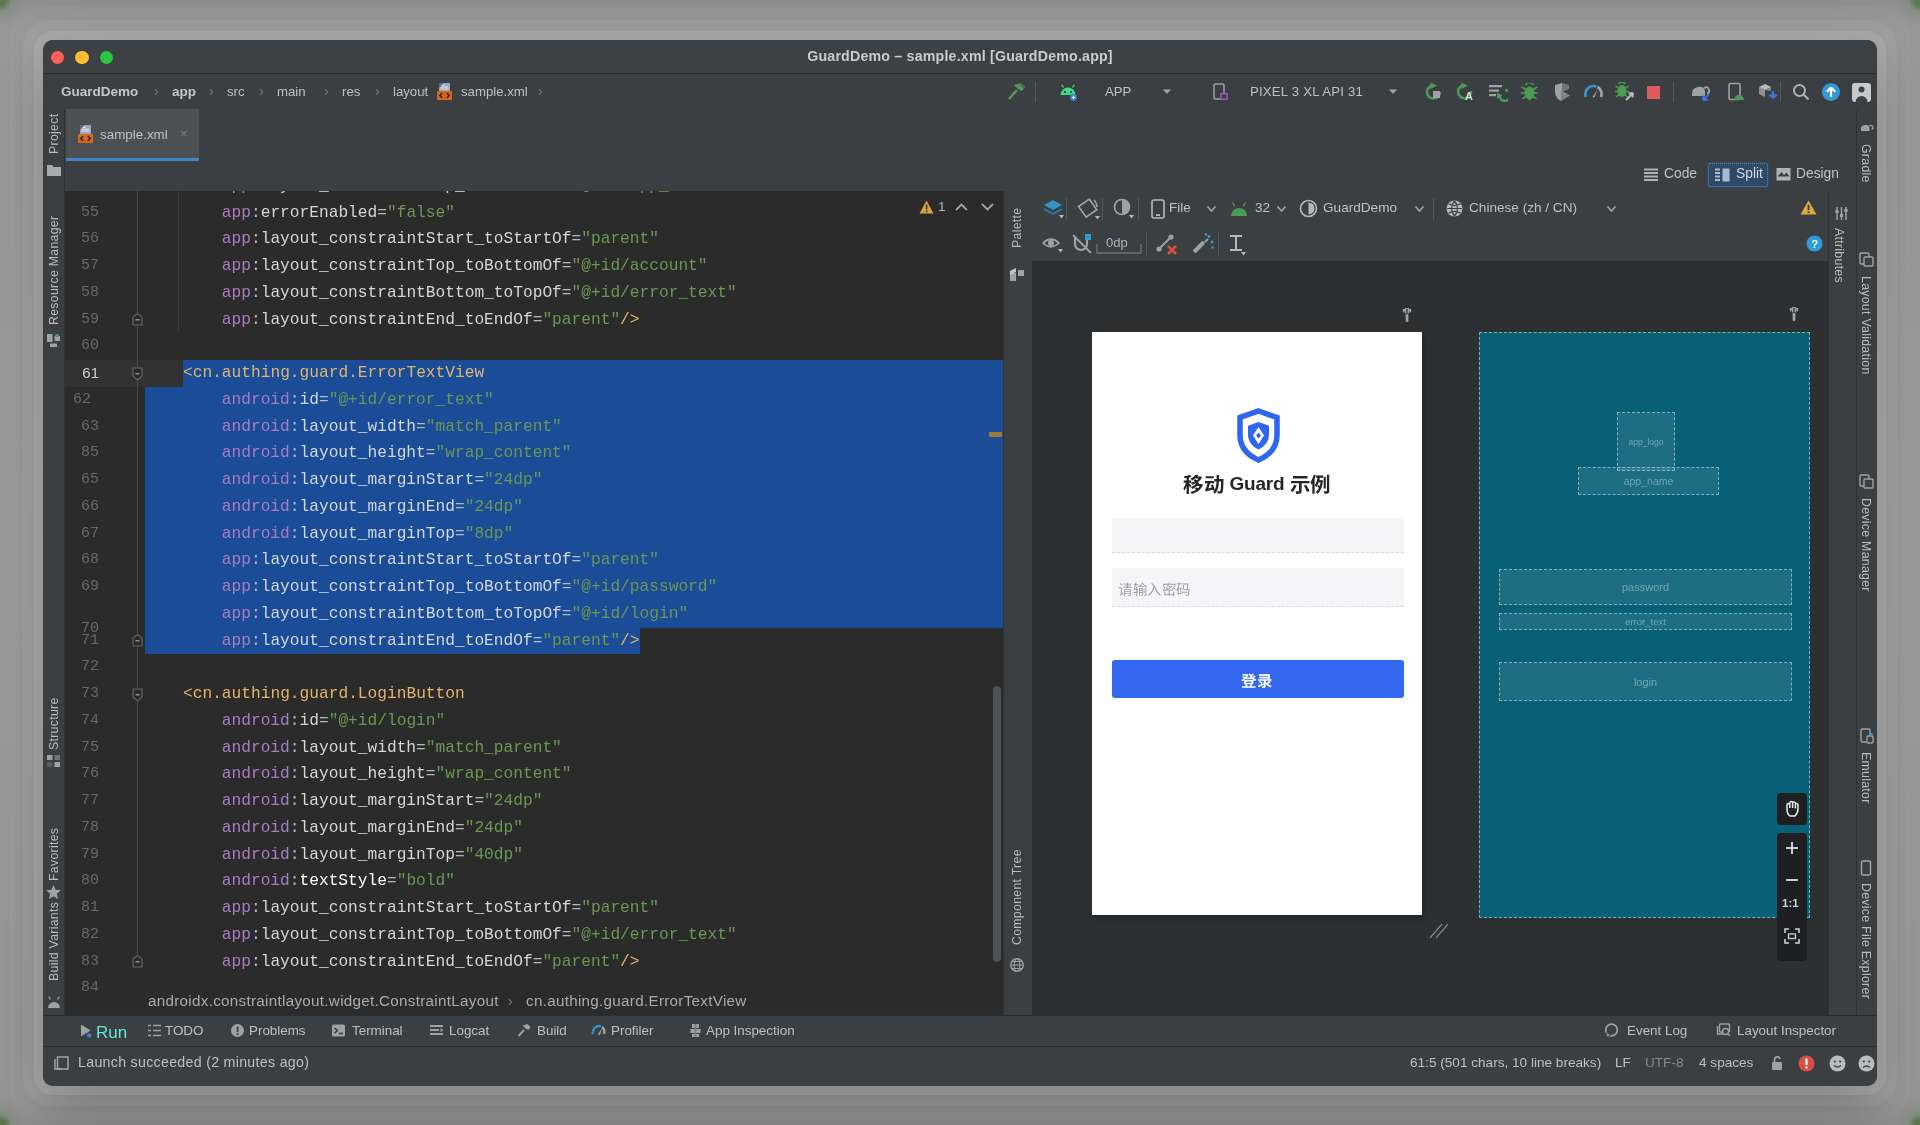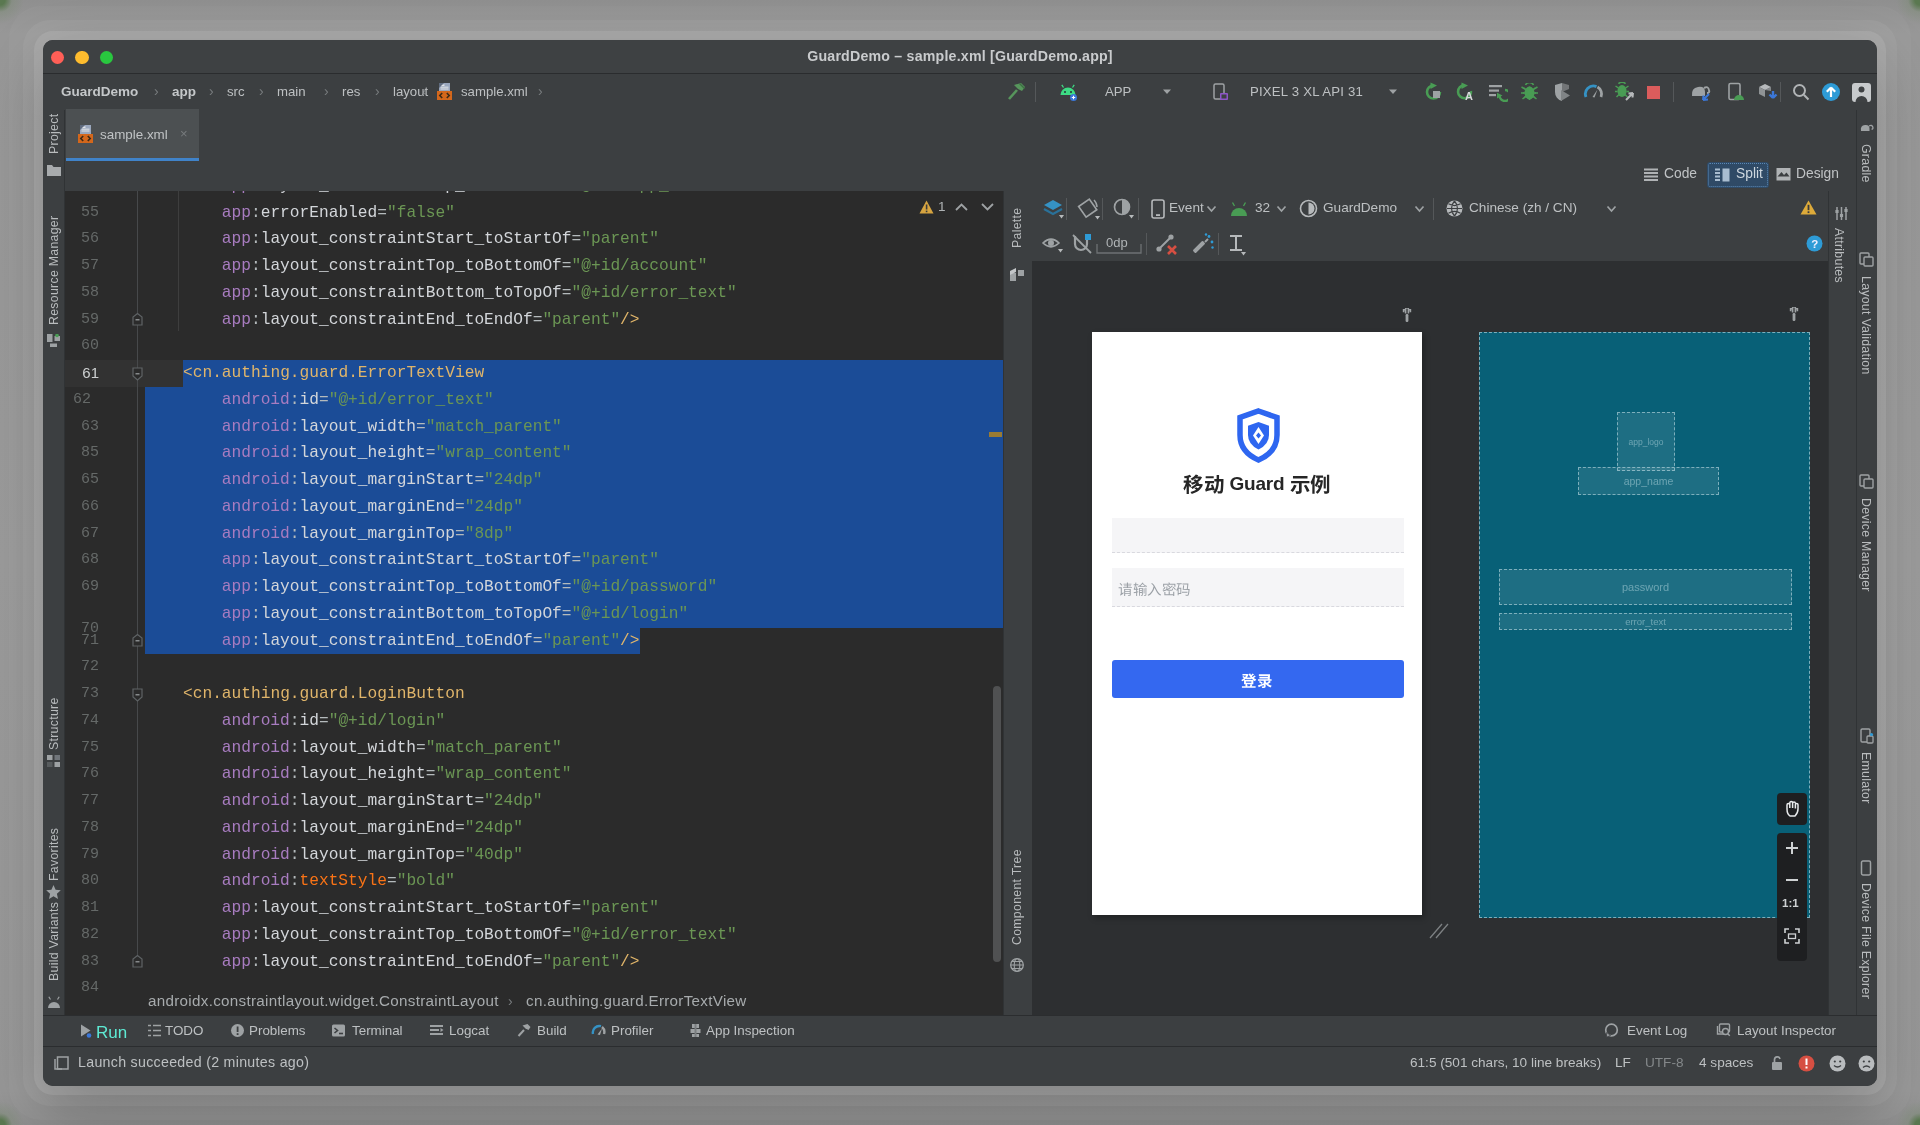--- a/index.html
+++ b/index.html
@@ -229,21 +229,21 @@
 <div class="t" style="left:178.8px;top:694.5px;height:26.75px;line-height:26.75px;font-family:'Liberation Mono',monospace;font-size:16.2px;letter-spacing:0px"><span style="color:#a87cc0">android</span><span style="color:#b4babc">:</span><span style="color:#d3d6da">layout_width</span><span style="color:#b4babc">=</span><span style="color:#6b9654">"match_parent"</span></div>
 <div class="t" style="left:22px;top:721.25px;width:34px;height:26.75px;line-height:26.75px;font-family:'Liberation Mono',monospace;font-size:15px;color:#656968;text-align:right">76</div>
 <div class="t" style="left:178.8px;top:721.25px;height:26.75px;line-height:26.75px;font-family:'Liberation Mono',monospace;font-size:16.2px;letter-spacing:0px"><span style="color:#a87cc0">android</span><span style="color:#b4babc">:</span><span style="color:#d3d6da">layout_height</span><span style="color:#b4babc">=</span><span style="color:#6b9654">"wrap_content"</span></div>
 <div class="t" style="left:22px;top:748.0px;width:34px;height:26.75px;line-height:26.75px;font-family:'Liberation Mono',monospace;font-size:15px;color:#656968;text-align:right">77</div>
 <div class="t" style="left:178.8px;top:748.0px;height:26.75px;line-height:26.75px;font-family:'Liberation Mono',monospace;font-size:16.2px;letter-spacing:0px"><span style="color:#a87cc0">android</span><span style="color:#b4babc">:</span><span style="color:#d3d6da">layout_marginStart</span><span style="color:#b4babc">=</span><span style="color:#6b9654">"24dp"</span></div>
 <div class="t" style="left:22px;top:774.75px;width:34px;height:26.75px;line-height:26.75px;font-family:'Liberation Mono',monospace;font-size:15px;color:#656968;text-align:right">78</div>
 <div class="t" style="left:178.8px;top:774.75px;height:26.75px;line-height:26.75px;font-family:'Liberation Mono',monospace;font-size:16.2px;letter-spacing:0px"><span style="color:#a87cc0">android</span><span style="color:#b4babc">:</span><span style="color:#d3d6da">layout_marginEnd</span><span style="color:#b4babc">=</span><span style="color:#6b9654">"24dp"</span></div>
 <div class="t" style="left:22px;top:801.5px;width:34px;height:26.75px;line-height:26.75px;font-family:'Liberation Mono',monospace;font-size:15px;color:#656968;text-align:right">79</div>
 <div class="t" style="left:178.8px;top:801.5px;height:26.75px;line-height:26.75px;font-family:'Liberation Mono',monospace;font-size:16.2px;letter-spacing:0px"><span style="color:#a87cc0">android</span><span style="color:#b4babc">:</span><span style="color:#d3d6da">layout_marginTop</span><span style="color:#b4babc">=</span><span style="color:#6b9654">"40dp"</span></div>
 <div class="t" style="left:22px;top:828.25px;width:34px;height:26.75px;line-height:26.75px;font-family:'Liberation Mono',monospace;font-size:15px;color:#656968;text-align:right">80</div>
-<div class="t" style="left:178.8px;top:828.25px;height:26.75px;line-height:26.75px;font-family:'Liberation Mono',monospace;font-size:16.2px;letter-spacing:0px"><span style="color:#a87cc0">android</span><span style="color:#b4babc">:</span><span style="color:#f97316">textStyle</span><span style="color:#b4babc">=</span><span style="color:#6b9654">"bold"</span></div>
+<div class="t" style="left:178.8px;top:828.25px;height:26.75px;line-height:26.75px;font-family:'Liberation Mono',monospace;font-size:16.2px;letter-spacing:0px"><span style="color:#a87cc0">android</span><span style="color:#b4babc">:</span><span style="color:#ffffff">textStyle</span><span style="color:#b4babc">=</span><span style="color:#6b9654">"bold"</span></div>
 <div class="t" style="left:22px;top:855.0px;width:34px;height:26.75px;line-height:26.75px;font-family:'Liberation Mono',monospace;font-size:15px;color:#656968;text-align:right">81</div>
 <div class="t" style="left:178.8px;top:855.0px;height:26.75px;line-height:26.75px;font-family:'Liberation Mono',monospace;font-size:16.2px;letter-spacing:0px"><span style="color:#a87cc0">app</span><span style="color:#b4babc">:</span><span style="color:#d3d6da">layout_constraintStart_toStartOf</span><span style="color:#b4babc">=</span><span style="color:#6b9654">"parent"</span></div>
 <div class="t" style="left:22px;top:881.75px;width:34px;height:26.75px;line-height:26.75px;font-family:'Liberation Mono',monospace;font-size:15px;color:#656968;text-align:right">82</div>
 <div class="t" style="left:178.8px;top:881.75px;height:26.75px;line-height:26.75px;font-family:'Liberation Mono',monospace;font-size:16.2px;letter-spacing:0px"><span style="color:#a87cc0">app</span><span style="color:#b4babc">:</span><span style="color:#d3d6da">layout_constraintTop_toBottomOf</span><span style="color:#b4babc">=</span><span style="color:#6b9654">"@+id/error_text"</span></div>
 <div class="t" style="left:22px;top:908.5px;width:34px;height:26.75px;line-height:26.75px;font-family:'Liberation Mono',monospace;font-size:15px;color:#656968;text-align:right">83</div>
 <div class="t" style="left:178.8px;top:908.5px;height:26.75px;line-height:26.75px;font-family:'Liberation Mono',monospace;font-size:16.2px;letter-spacing:0px"><span style="color:#a87cc0">app</span><span style="color:#b4babc">:</span><span style="color:#d3d6da">layout_constraintEnd_toEndOf</span><span style="color:#b4babc">=</span><span style="color:#6b9654">"parent"</span><span style="color:#e0b56a">/&gt;</span></div>
 <div class="t" style="left:22px;top:935.25px;width:34px;height:26.75px;line-height:26.75px;font-family:'Liberation Mono',monospace;font-size:15px;color:#656968;text-align:right">84</div>
 <svg style="left:88px;top:273.0px" width="13" height="14" viewBox="0 0 13 14">
       <path d="M2 12 L11 12 L11 4 L6.5 0.5 L2 4 Z" fill="#2b2b2b" stroke="#5f6365" stroke-width="1.2"></path>
       <path d="M4.5 6.8 L8.5 6.8" stroke="#9ea2a4" stroke-width="1.2"></path>
@@ -347,21 +347,21 @@
 <svg style="left:1069px;top:158px" width="24" height="22" viewBox="0 0 24 22">
 <circle cx="10" cy="9" r="7.5" fill="none" stroke="#9ea2a4" stroke-width="1.7"></circle>
 <path d="M10 1.5 A 7.5 7.5 0 0 1 10 16.5 Z" fill="#9ea2a4"></path>
 <path d="M17 17 L22 17 L19.5 20.5 Z" fill="#b6b9bb"></path>
 </svg>
 <div class="sep" style="left:1095px;top:158px;height:22px;background:#55585a;width:1px"></div>
 <svg style="left:1108px;top:159px" width="14" height="20" viewBox="0 0 14 20">
 <rect x="1" y="1" width="12" height="18" rx="2" fill="none" stroke="#b6b9bb" stroke-width="1.6"></rect>
       <rect x="5" y="15.2" width="4" height="1.8" fill="#b6b9bb"></rect>
 </svg>
-<div class="t lbl" style="left:1126px;top:160px;font-size:13.6px">Event</div>
+<div class="t lbl" style="left:1126px;top:160px;font-size:13.6px">File</div>
 <svg style="left:1163px;top:165px" width="11" height="8" viewBox="0 0 11 8">
       <path d="M1.5 1.5 L5.5 6 L9.5 1.5" fill="none" stroke="#9ea2a4" stroke-width="1.7"></path>
     </svg>
 <svg style="left:1186px;top:160px" width="20" height="17" viewBox="0 0 20 17">
 <path d="M2 16 A8 8 0 0 1 18 16 Z" fill="#499C54"></path>
 <path d="M5.5 6 L3.5 2.5 M14.5 6 L16.5 2.5" stroke="#499C54" stroke-width="1.4"></path>
 </svg>
 <div class="t lbl" style="left:1212px;top:160px;font-size:13.6px">32</div>
 <svg style="left:1233px;top:165px" width="11" height="8" viewBox="0 0 11 8">
       <path d="M1.5 1.5 L5.5 6 L9.5 1.5" fill="none" stroke="#9ea2a4" stroke-width="1.7"></path>
@@ -494,20 +494,21 @@
     </svg>
 <svg style="left:1745px;top:267px" width="12" height="15" viewBox="0 0 12 15">
 <path d="M4.6 5.5 L4.6 1.2 A1.4 1.4 0 0 1 7.4 1.2 L7.4 5.5 M4.6 1.8 L2.6 1.8 L2.6 4.2 M7.4 1.8 L9.4 1.8 L9.4 4.2" fill="none" stroke="#9ea2a4" stroke-width="1.6"></path>
 <rect x="4.6" y="6" width="2.8" height="8" rx="1.2" fill="#9ea2a4"></rect>
 </svg>
 <div style="left:1436px;top:292px;width:331px;height:586px;background:#086077;outline:1px dashed rgba(220,240,245,.55);outline-offset:-1px"></div>
 <div style="left:1574px;top:372px;width:56px;height:57px;background:rgba(255,255,255,.09);border:1px dashed rgba(220,240,245,.5);color:rgba(215,238,243,.42);font-size:8.5px;display:flex;align-items:center;justify-content:center;font-family:'Liberation Sans'">app_logo</div>
 <div style="left:1535px;top:427px;width:139px;height:26px;background:rgba(255,255,255,.09);border:1px dashed rgba(220,240,245,.5);color:rgba(215,238,243,.42);font-size:10.5px;display:flex;align-items:center;justify-content:center;font-family:'Liberation Sans'">app_name</div>
 <div style="left:1456px;top:529px;width:291px;height:34px;background:rgba(255,255,255,.09);border:1px dashed rgba(220,240,245,.5);color:rgba(215,238,243,.42);font-size:11px;display:flex;align-items:center;justify-content:center;font-family:'Liberation Sans'">password</div>
 <div style="left:1456px;top:573px;width:291px;height:15px;background:rgba(255,255,255,.09);border:1px dashed rgba(220,240,245,.5);color:rgba(215,238,243,.42);font-size:9.5px;display:flex;align-items:center;justify-content:center;font-family:'Liberation Sans'">error_text</div>
+<div style="left:1456px;top:622px;width:291px;height:37px;background:rgba(255,255,255,.09);border:1px dashed rgba(220,240,245,.5);color:rgba(215,238,243,.42);font-size:11px;display:flex;align-items:center;justify-content:center;font-family:'Liberation Sans'">login</div>
 <div style="left:1734px;top:753px;width:30px;height:32px;background:#1e1f21;border-radius:4px"></div>
 <svg style="left:1741px;top:760px" width="16" height="18" viewBox="0 0 16 18">
 <path d="M3 9 L3 5 M3 9 Q3 14 6 16 L11 16 Q14 13 14 9 L14 6 M3 5 Q3 3.6 4.4 3.6 Q5.8 3.6 5.8 5 M5.8 8 L5.8 3 Q5.8 1.6 7.2 1.6 Q8.6 1.6 8.6 3 M8.6 8 L8.6 3.4 Q8.6 2 10 2 Q11.4 2 11.4 3.4 M11.4 8.5 L11.4 4.5 Q11.4 3.4 12.7 3.4 Q14 3.4 14 4.8 L14 7" fill="none" stroke="#e8eaec" stroke-width="1.5"></path>
 </svg>
 <div style="left:1734px;top:793px;width:30px;height:128px;background:#1e1f21;border-radius:4px"></div>
 <svg style="left:1741px;top:800px" width="16" height="16" viewBox="0 0 16 16">
       <path d="M8 2 L8 14 M2 8 L14 8" stroke="#ced1d3" stroke-width="2"></path>
     </svg>
 <svg style="left:1741px;top:832px" width="16" height="16" viewBox="0 0 16 16">
       <path d="M2 8 L14 8" stroke="#ced1d3" stroke-width="2"></path>

